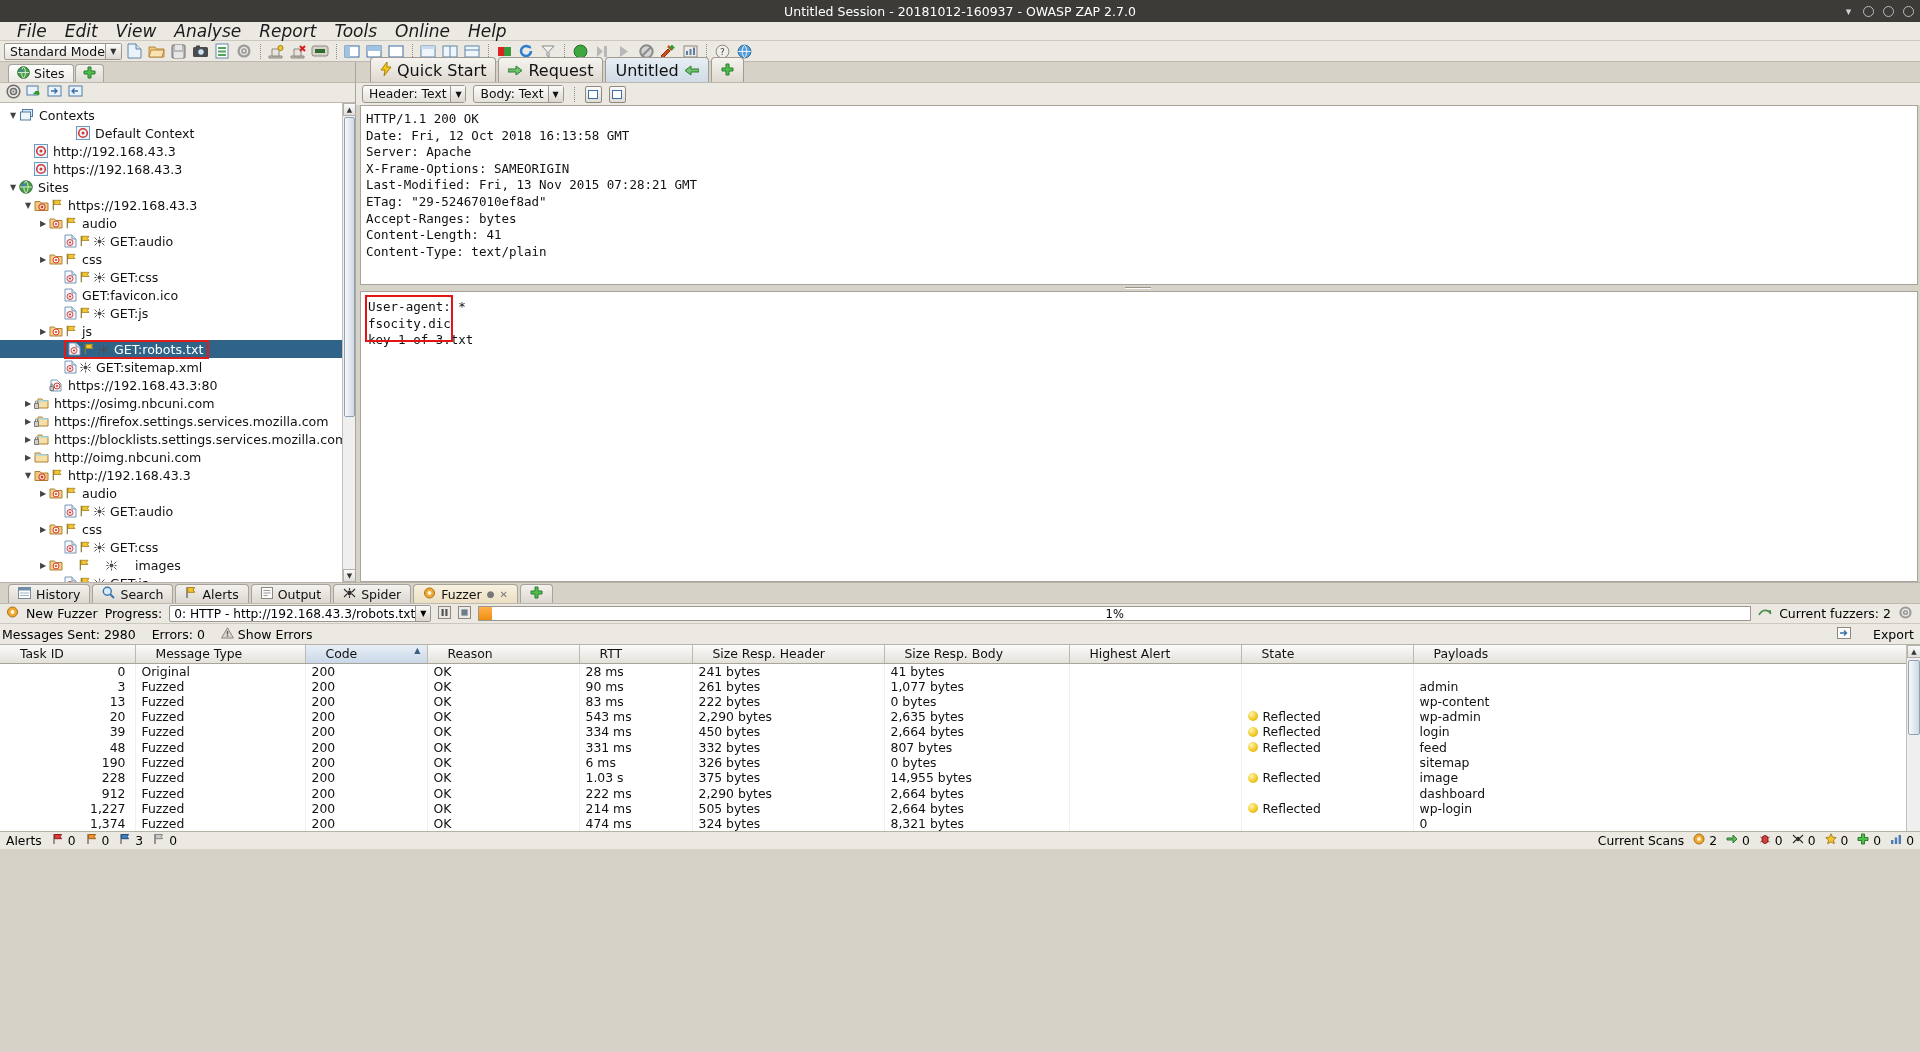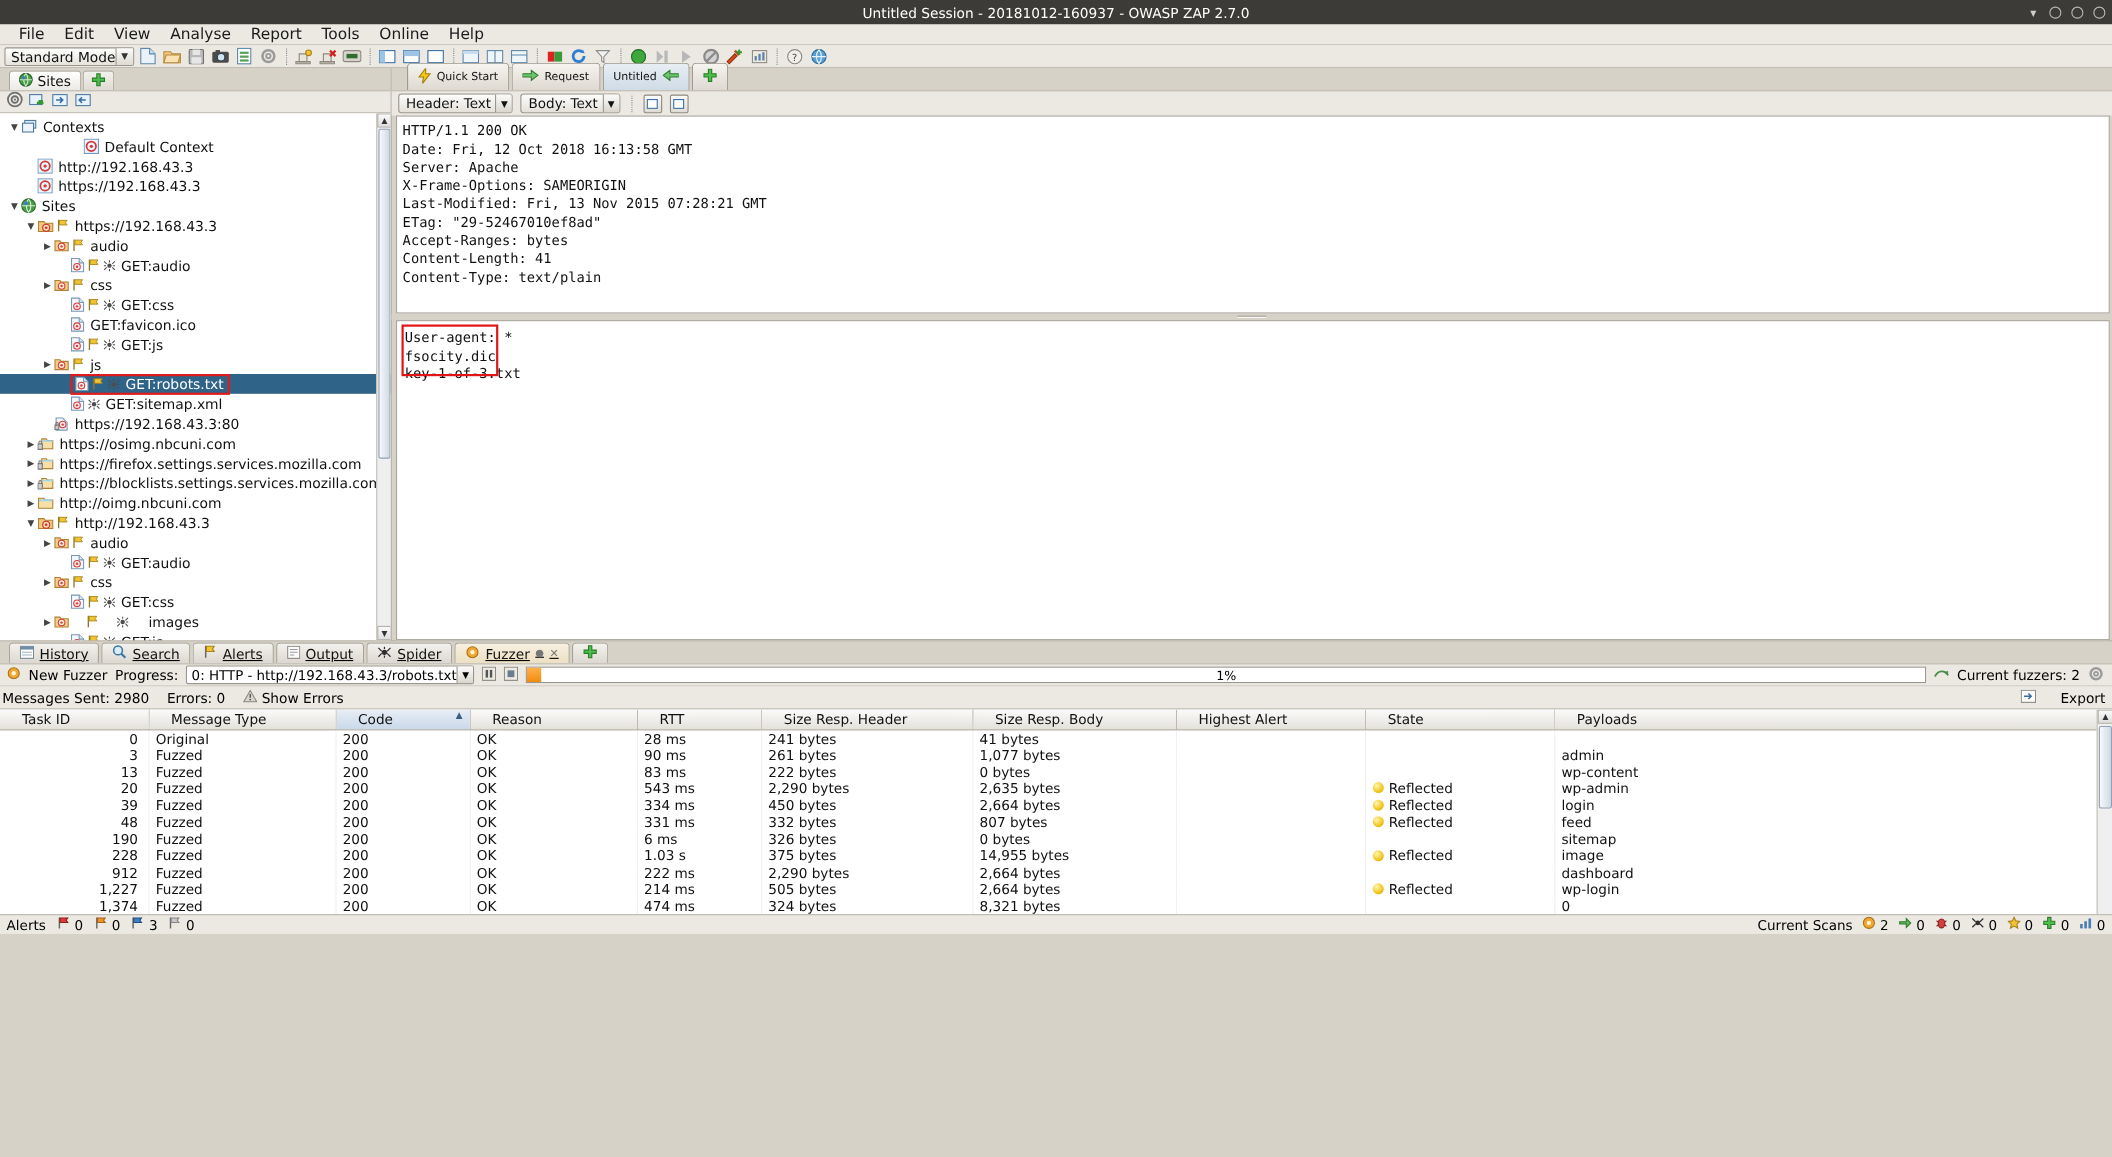--- a/index.html
+++ b/index.html
@@ -17,21 +17,21 @@
     position:relative; font-size:12.5px;
   }
   #titlebar .win-btns{position:absolute; right:6px; top:0; height:22px;display:flex;align-items:center;gap:9px;}
   #titlebar .win-btns span{display:inline-block;width:11px;height:11px;color:#cfcfcf;font-size:11px;line-height:11px;text-align:center;}
   .wb-circ{width:11px;height:11px;border:1.4px solid #b9b9b9;border-radius:50%;display:inline-block;}
   
   #menubar{
     height:19px; background:#ece9e3; display:flex; align-items:center;
     padding-left:8px; gap:0px; border-bottom:1px solid #cdc9c0;
   }
-  #menubar .mi{padding:1px 9px; font-size:14px; color:#1a1a1a; cursor:default;}
+  #menubar .mi{padding:1px 9px; font-size:17px; color:#1a1a1a; cursor:default;font-style:italic;}
   #menubar .mi u{text-decoration:underline;}
   
   #toolbar{
     height:21px; background:#ece9e3; display:flex; align-items:center;
     gap:3px; padding:0 4px; border-bottom:1px solid #bdb9b0;
   }
   .mode-select{
     height:17px; min-width:104px; background:linear-gradient(#ffffff,#e6e3db);
     border:1px solid #9b978e; border-radius:2px; display:flex; align-items:center;
     font-size:12.5px; padding-left:5px; color:#111; position:relative;
@@ -64,37 +64,37 @@
   .ic{flex:0 0 auto;margin-right:3px;display:inline-flex;align-items:center;}
   .vscroll{position:absolute;right:0;top:0;width:13px;height:100%;background:#efefef;border-left:1px solid #c3bfb6;}
   .vthumb{position:absolute;left:1px;width:11px;background:linear-gradient(90deg,#f7f9fb,#cfd9e3);border:1px solid #8ea2b4;border-radius:2px;}
   .vbtn{position:absolute;left:0;width:13px;height:13px;background:linear-gradient(#fafafa,#dedede);border:1px solid #b5b1a8;display:flex;align-items:center;justify-content:center;font-size:7px;color:#333;}
   
   #rightpane{flex:1;display:flex;flex-direction:column;}
   .rtabstrip{height:20px;background:#d6d2c8;display:flex;align-items:flex-end;padding-left:14px;gap:2px;}
   .rtab{
     height:19px;background:linear-gradient(#f6f4f0,#ded9d0);
     border:1px solid #9f9b92;border-bottom:none;border-radius:4px 4px 0 0;
-    display:flex;align-items:center;gap:5px;padding:12px 9px;font-size:10px;color:#111;
+    display:flex;align-items:center;gap:5px;padding:12px 9px;font-size:16px;color:#111;
   }
   .rtab.active{background:linear-gradient(#e8eef4,#cfdbe6);}
   .msgbar{height:23px;background:#ece9e3;display:flex;align-items:center;gap:7px;padding-left:6px;border-top:1px solid #bdb9b0;}
   .combo{height:18px;background:linear-gradient(#fdfdfd,#e4e1d9);border:1px solid #9b978e;border-radius:3px;display:flex;align-items:center;padding-left:6px;font-size:12.3px;color:#111;}
   .combo .arrow{margin-left:4px;width:15px;height:16px;background:linear-gradient(#fbfbfb,#dad6ce);border-left:1px solid #9b978e;display:flex;align-items:center;justify-content:center;font-size:8px;}
   .viewbtn{width:17px;height:17px;border:1px solid #8d8980;background:linear-gradient(#fbfbfb,#dfdcd4);border-radius:2px;display:flex;align-items:center;justify-content:center;}
   .viewbtn .sq{width:10px;height:9px;border:1.4px solid #3a6ea5;background:#fff;}
   #hdrbox{height:180px;background:#fff;border:1px solid #a8a49b;margin:0 2px 0 4px;position:relative;overflow:hidden;}
   pre.mono{font-family:"DejaVu Sans Mono","Liberation Mono",monospace;font-size:12.5px;line-height:16.6px;color:#111;padding:5px 0 0 5px;white-space:pre;}
   #splitterH{height:6px;background:#d6d2c8;display:flex;align-items:center;justify-content:center;}
   #splitterH .grip{width:26px;height:2px;border-top:1px solid #9c988f;border-bottom:1px solid #fbfbfb;}
   #bodybox{flex:1;background:#fff;border:1px solid #a8a49b;margin:0 2px 0 4px;position:relative;overflow:hidden;}
   .redbox{position:absolute;border:2px solid #e11515;}
   
   #bottom{height:auto;background:#d6d2c8;display:flex;flex-direction:column;}
-  .btabstrip{height:21px;background:#d6d2c8;display:flex;align-items:flex-end;padding-left:8px;gap:2px;border-top:1px solid #b6b2a9;text-decoration:underline;}
+  .btabstrip{height:21px;background:#d6d2c8;display:flex;align-items:flex-end;padding-left:8px;gap:2px;border-top:1px solid #b6b2a9;}
   .btab{height:19px;background:linear-gradient(#f4f2ee,#dcd8d0);border:1px solid #a7a39a;border-bottom:none;border-radius:4px 4px 0 0;display:flex;align-items:center;gap:5px;padding:0 9px;font-size:12.5px;color:#111;}
   .btab.active{background:linear-gradient(#f7f1e1,#ecdfc2);}
   .fuzzbar{height:21px;background:#ece9e3;display:flex;align-items:center;gap:7px;padding-left:6px;border-top:1px solid #bdb9b0;border-bottom:1px solid #cdc9c0;font-size:12.5px;}
   .progsel{height:17px;background:#fff;border:1px solid #9b978e;border-radius:2px;display:flex;align-items:center;padding-left:4px;font-size:12.2px;min-width:246px;}
   .progsel .arrow{margin-left:auto;width:15px;height:15px;background:linear-gradient(#fbfbfb,#dad6ce);border-left:1px solid #9b978e;display:flex;align-items:center;justify-content:center;font-size:8px;}
   .progbar{flex:1;height:15px;background:#ffffff;border:1px solid #9b978e;position:relative;display:flex;align-items:center;justify-content:center;font-size:11.5px;}
   .progfill{position:absolute;left:0;top:0;bottom:0;background:linear-gradient(#ffb04a,#f08d10);}
   .msgbar2{height:21px;background:#ece9e3;display:flex;align-items:center;gap:16px;padding-left:2px;border-bottom:1px solid #b6b2a9;font-size:12.5px;}
   
   #tablewrap{background:#fff;flex:1;overflow:hidden;position:relative;}

